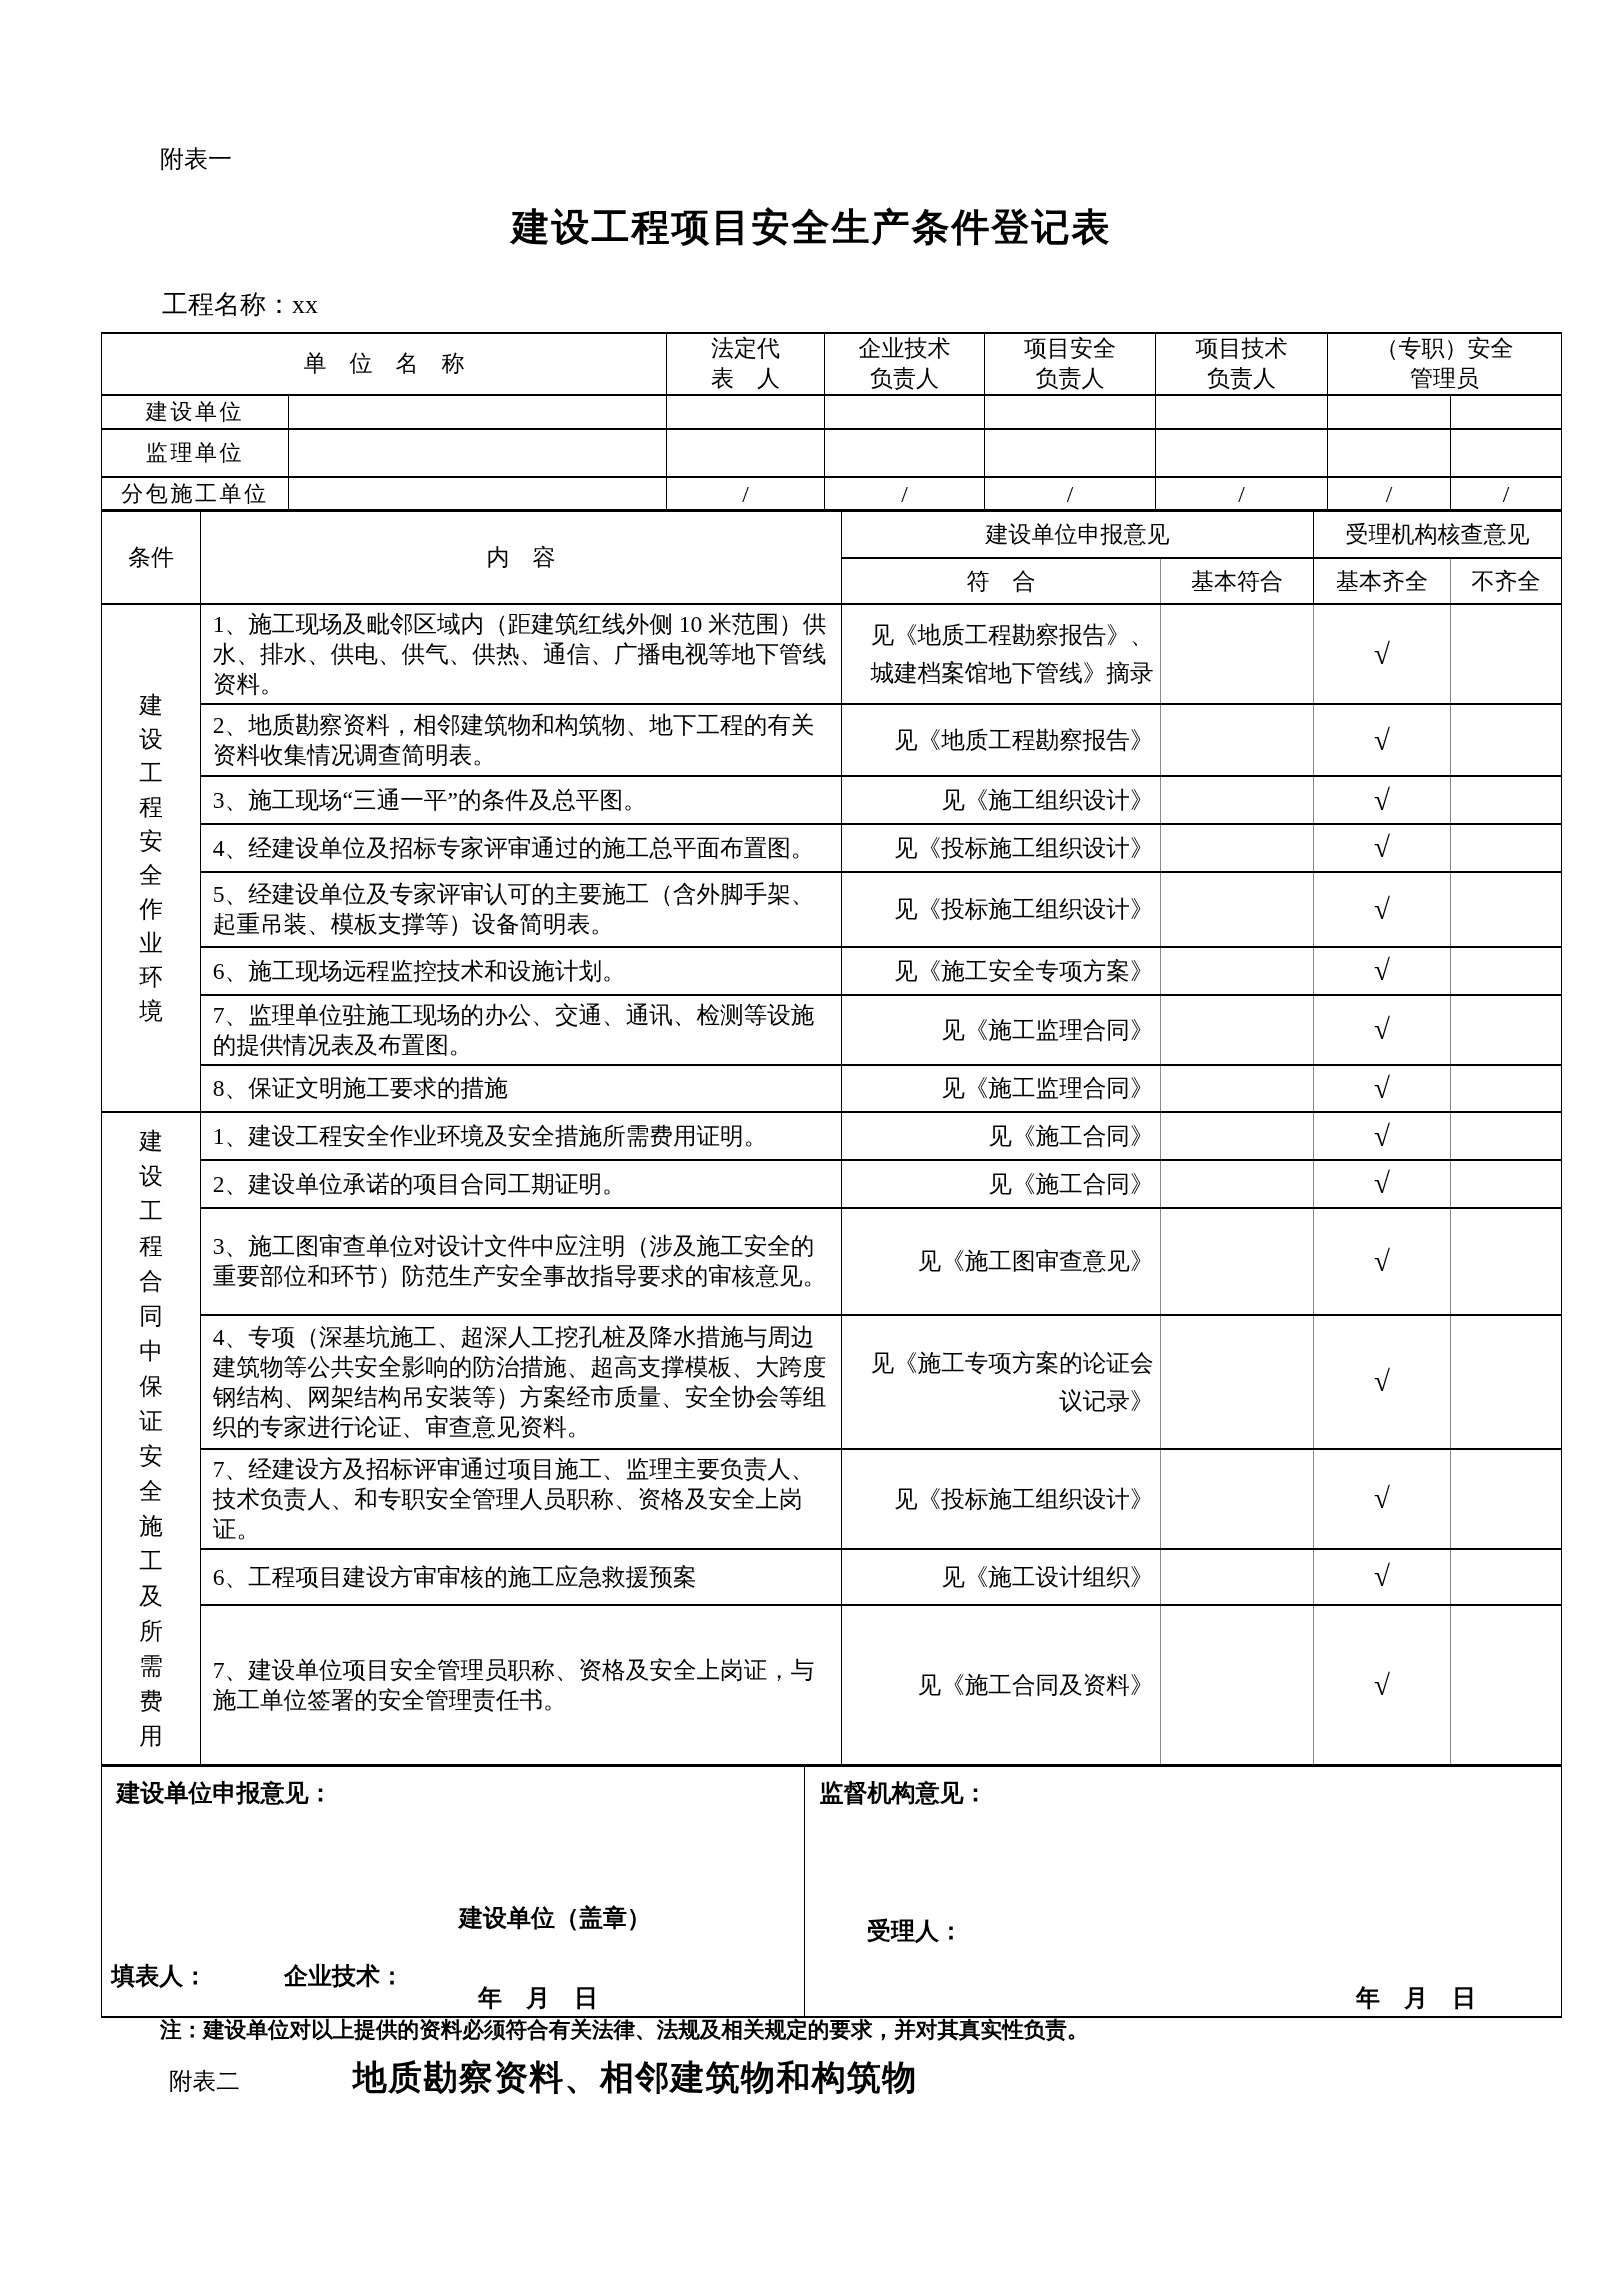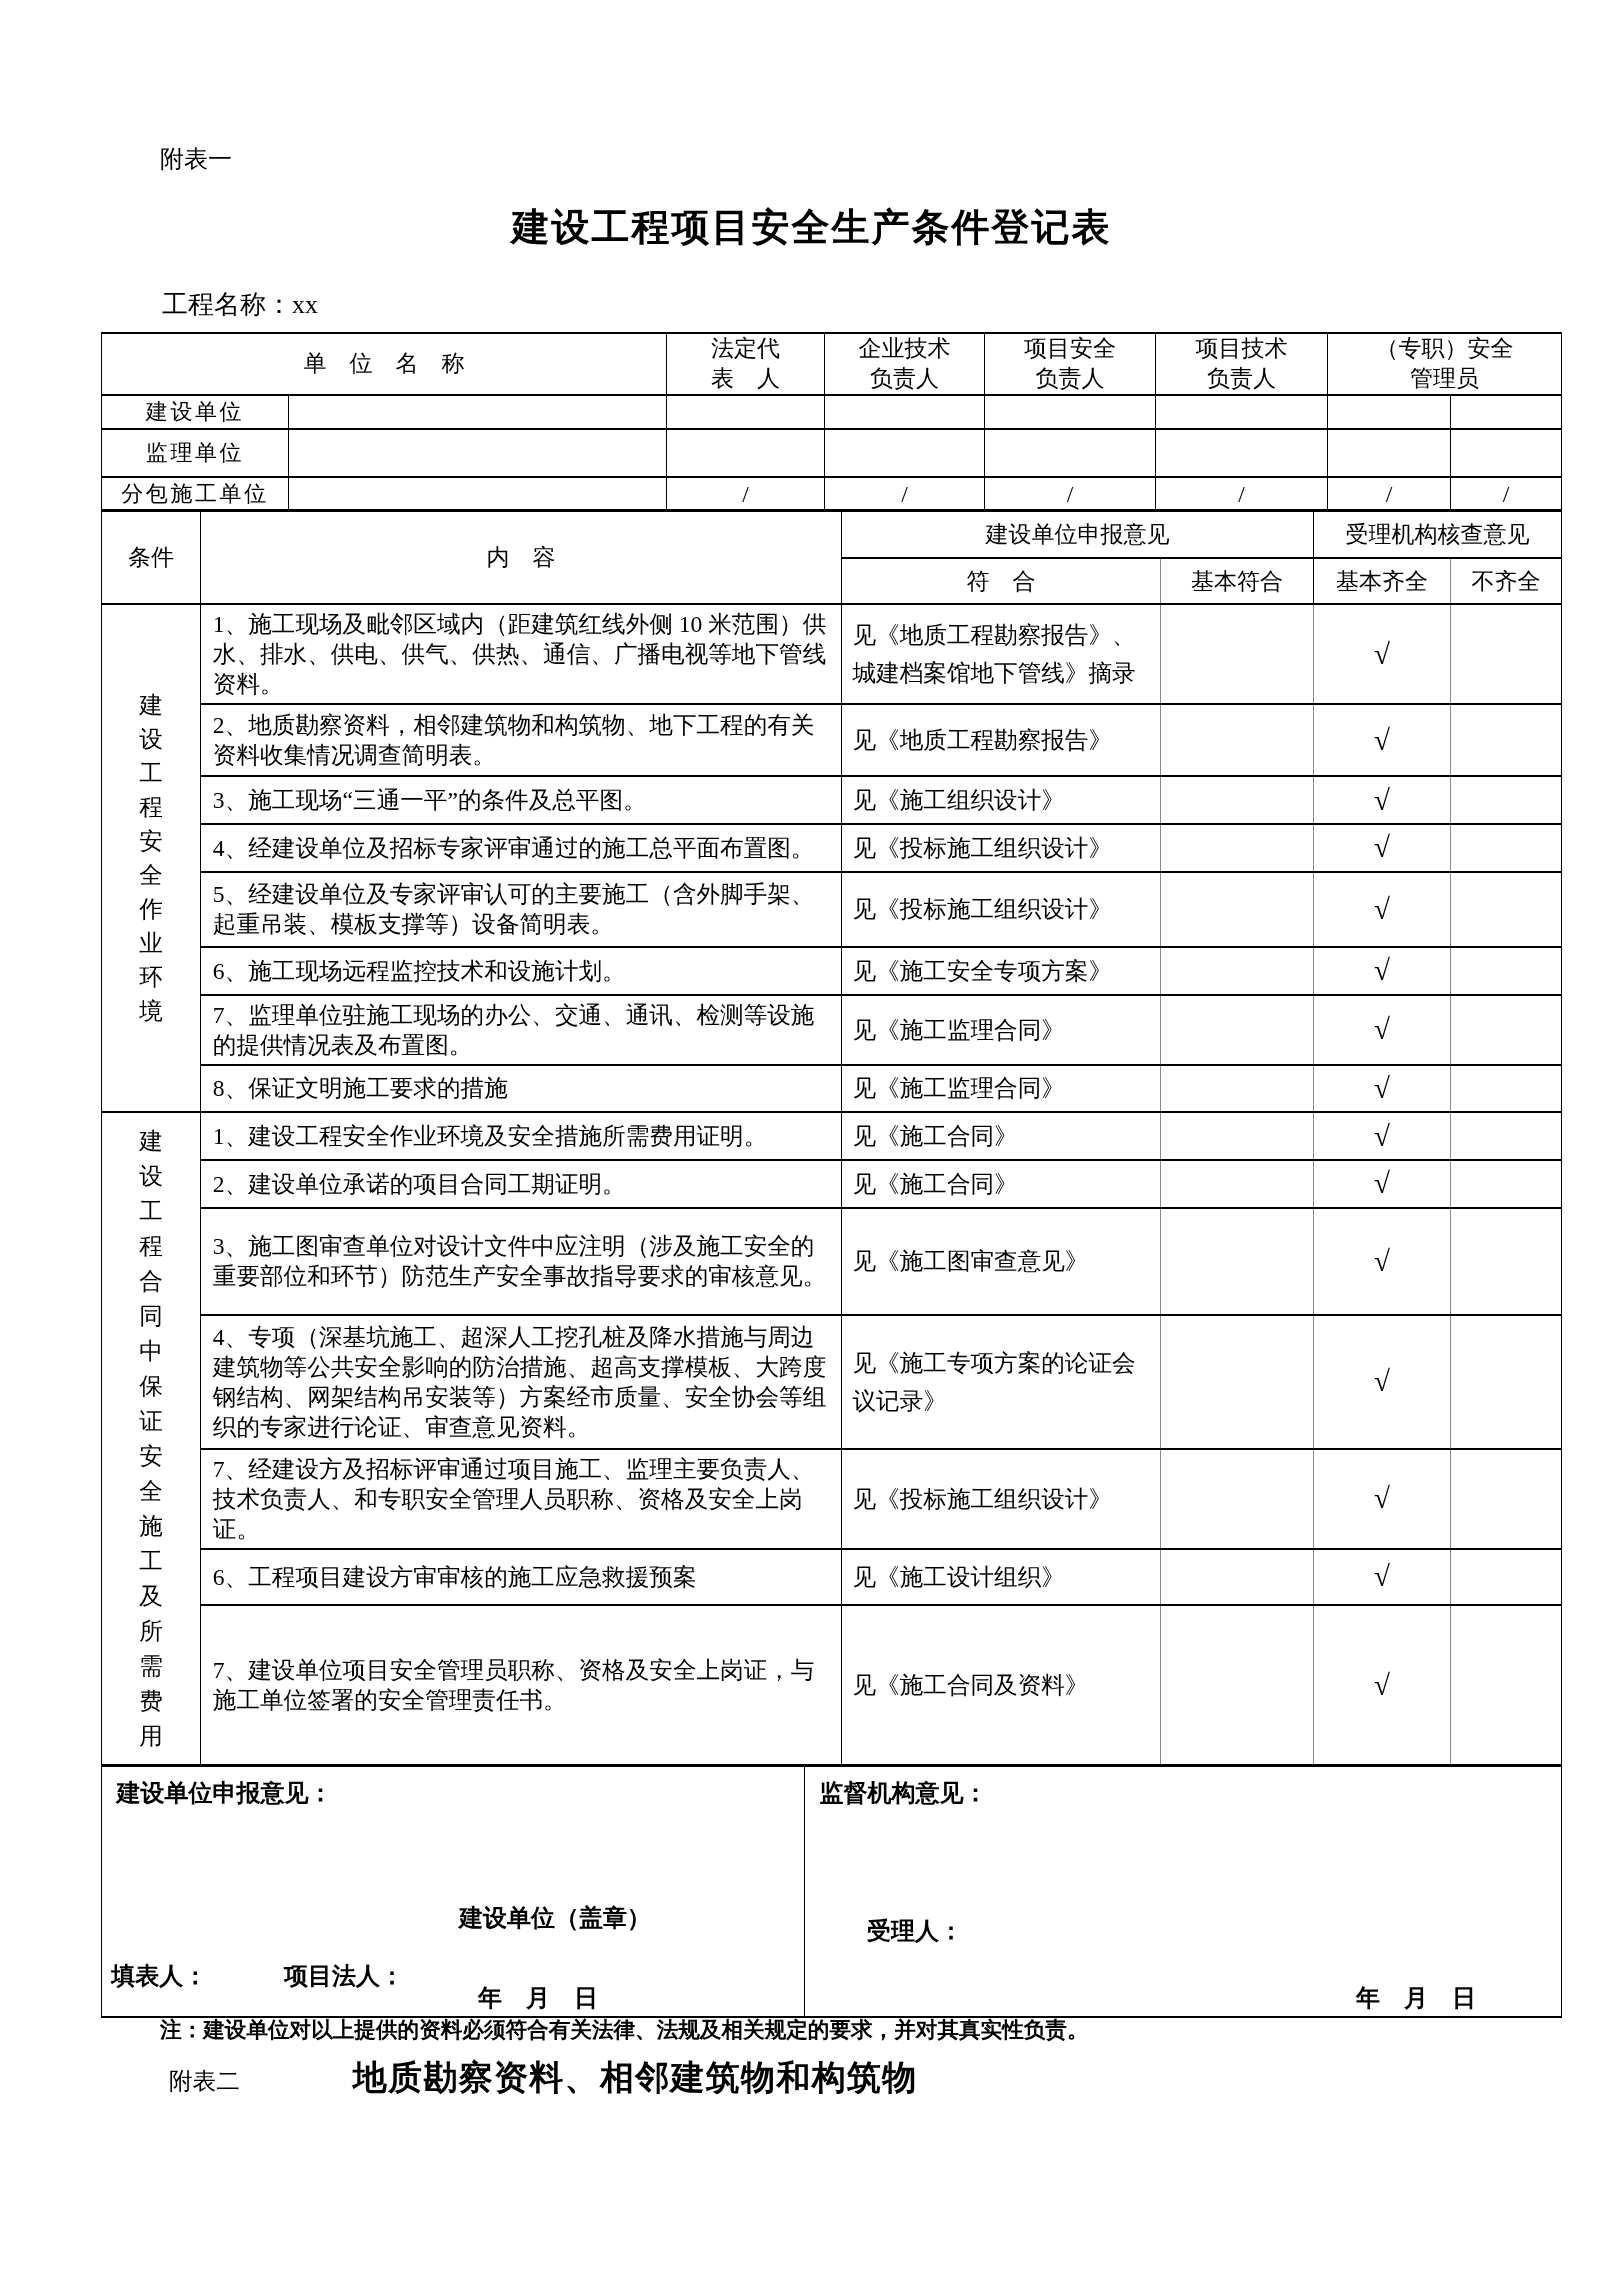--- a/index.html
+++ b/index.html
@@ -18,21 +18,21 @@
      padding:0;vertical-align:middle;overflow:hidden;font-size:23.6px;text-align:center;}
 
   
   .units-header td{line-height:30px;font-size:23px;}
   .unit-label{letter-spacing:2.6px;font-size:22px;}
   .slash-cell{font-size:23.6px;}
 
   
   .cond-head td{font-size:23px;}
   .cell-content{text-align:left;padding:3.9px 9.2px 3.9px 11.8px;line-height:30px;font-size:23.6px;}
-  .cell-ref{text-align:left;padding:3.9px 6.5px 3.9px 10.5px;line-height:38px;font-size:23.6px;}
+  .cell-ref{text-align:right;padding:3.9px 6.5px 3.9px 10.5px;line-height:38px;font-size:23.6px;}
   .chk{font-size:29px;}
   .bl-faint{border-left:0.7px solid #8a8a8a;}
   .br-faint{border-right:0.7px solid #8a8a8a;}
   .section-label-cell{vertical-align:middle;}
   .vlabel{width:26px;margin:0 auto;word-break:break-all;text-align:center;font-size:23.6px;}
   .vlabel.s1{line-height:34px;}
   .vlabel.s2{line-height:35px;}
 
   
   .signoff td{vertical-align:top;text-align:left;position:relative;font-weight:bold;}
@@ -270,21 +270,21 @@
       <colgroup>
           <col style="width:703px">
           <col style="width:757px">
         </colgroup>
       <tbody>
           <tr style="height:252px">
         <td>
           <span class="heading">建设单位申报意见：</span>
           <span class="stamp-line">建设单位（盖章）</span>
           <span class="filler-line">填表人：</span>
-          <span class="legal-line">项目法人：</span>
+          <span class="legal-line">企业技术：</span>
           <span class="date-left">年　月　日</span>
         </td>
         <td>
           <span class="heading">监督机构意见：</span>
           <span class="acceptor-line">受理人：</span>
           <span class="date-right">年　月　日</span>
         </td>
       </tr>
     </tbody>
       </table>

